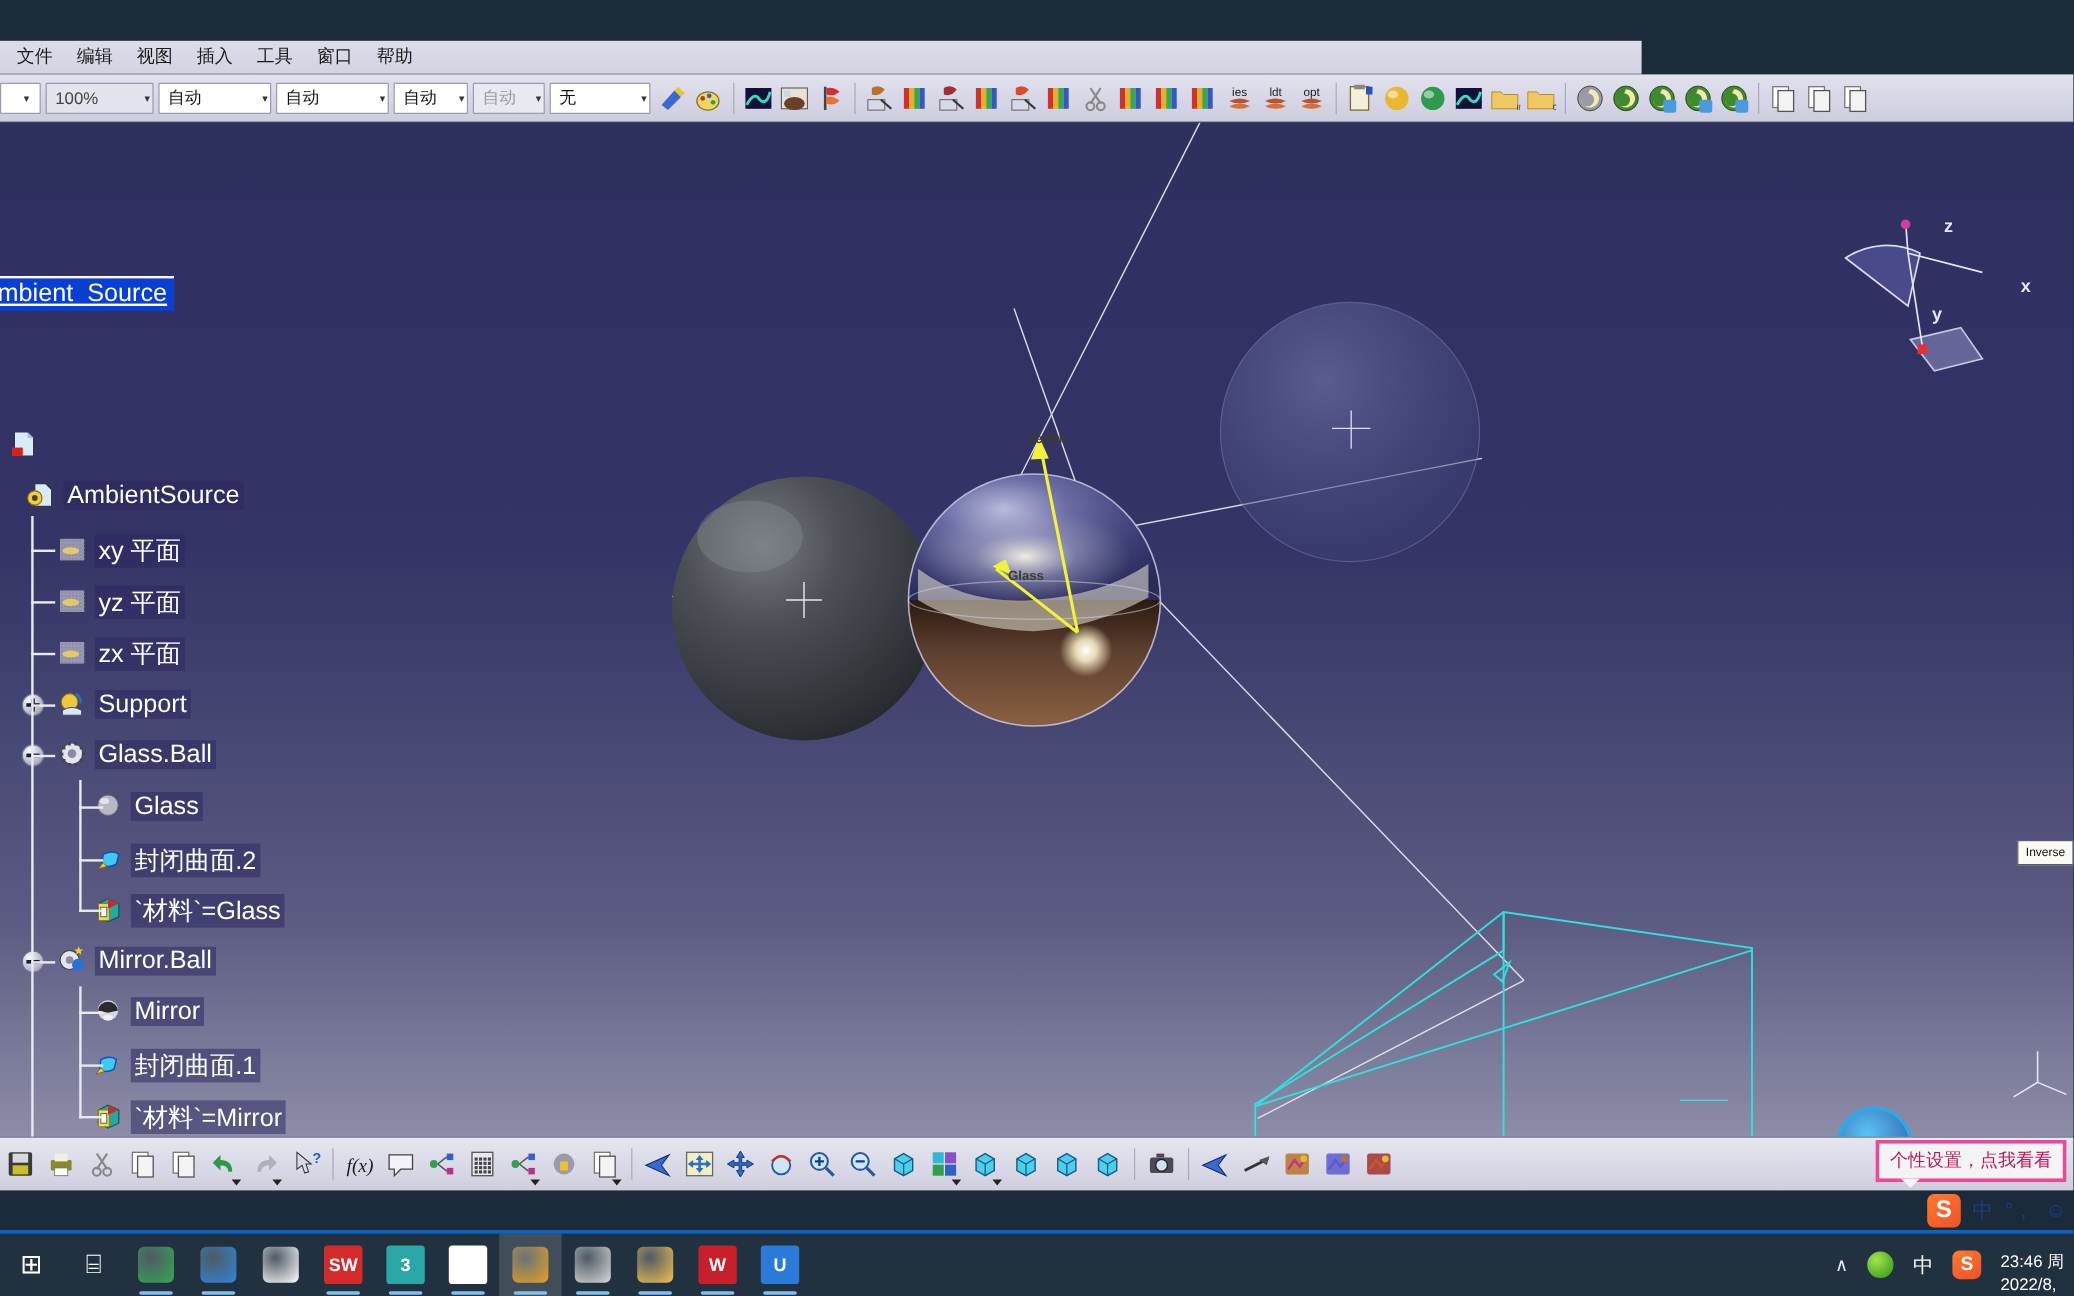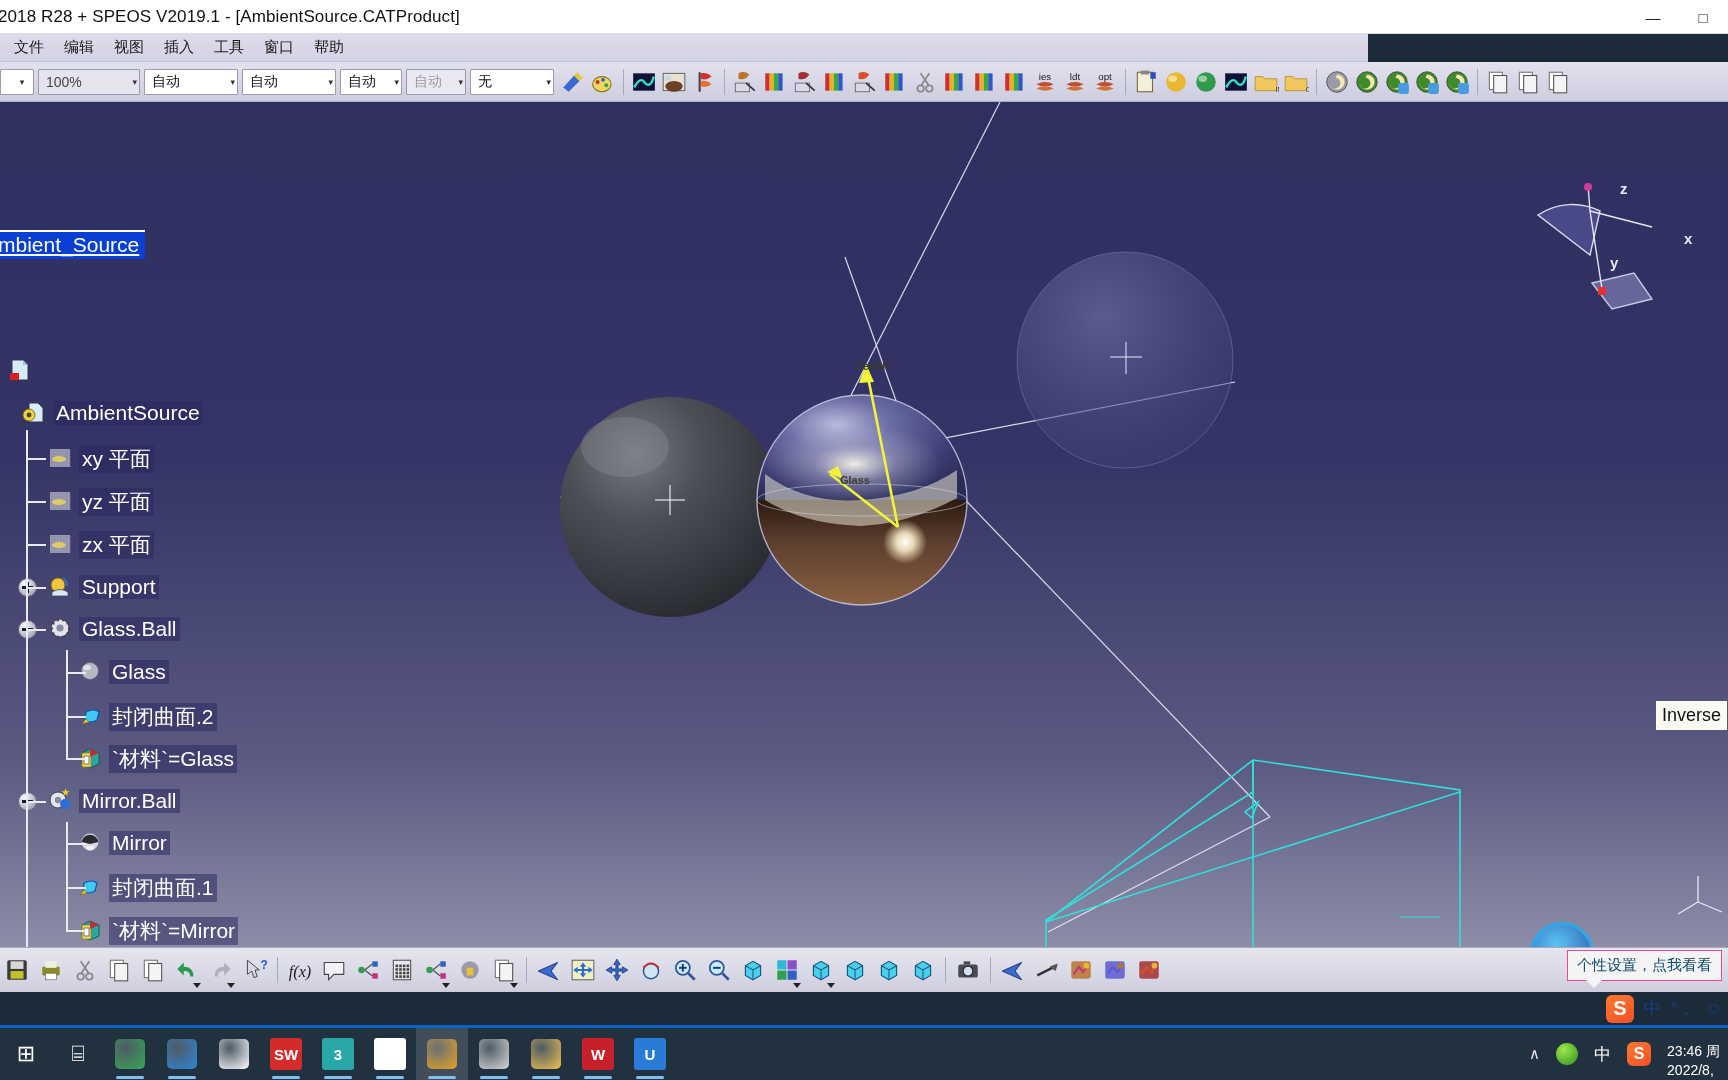--- a/index.html
+++ b/index.html
@@ -89,21 +89,21 @@
     border: 1px solid #6e6e88; display: flex; align-items: center; justify-content: center;
   }
   .pm i { display:block; width: 11px; height: 2.5px; background: #1a1a30; position:absolute; }
   .pm.plus i.v { width: 2.5px; height: 11px; }
 
   
   .scene-lbl { position: absolute; font-size: 11px; color: #3d3d2a; font-weight: 600; z-index: 4; }
 
   .inverse-tag {
     position: absolute; right: 0; top: 598px; background: #fafaf2;
-    border: 1px solid #5a5a6a; font-size: 18px; color: #111;
+    border: 1px solid #5a5a6a; font-size: 10px; color: #111;
     padding: 4px 6px; white-space: nowrap; z-index: 7;
   }
   .timer-bub {
     position: absolute; left: 1530px; top: 820px; width: 64px; height: 64px;
     border-radius: 50%; border: 3px solid #2fa8e8;
     background: radial-gradient(circle at 40% 34%, #5ac4f4 0%, #3b7fc4 60%, #2d5f9e 100%);
     display: flex; align-items: center; justify-content: center;
     font-size: 15px; color: #fff; z-index: 7;
   }
 
@@ -113,22 +113,22 @@
     background: linear-gradient(180deg,#e6e6f0 0%,#d8d8e6 60%,#cdcddd 100%);
     border-top: 1px solid #a8a8be; display: flex; align-items: center; overflow: hidden;
   }
   .bti { width: 34px; height: 40px; flex:0 0 auto; position: relative;
          display:flex; align-items:center; justify-content:center; }
   .bti .drop { position: absolute; right: 3px; bottom: 2px; width:0;height:0;
                border-left:4px solid transparent;border-right:4px solid transparent;
                border-top:5px solid #222; }
   .tip-bubble {
     position: absolute; right: 6px; top: 950px; z-index: 20;
-    background: #f4f4f4; border: 1px solid #ec4899; font-size: 15px;
-    color: #0c4a6e; padding: 5px 9px; white-space: nowrap;
+    background: #f4f4f4; border: 3px solid #ec4899; font-size: 15px;
+    color: #be185d; padding: 5px 9px; white-space: nowrap;
   }
   .tip-bubble:after {
     content:''; position:absolute; left: 18px; bottom: -8px;
     border-left: 8px solid transparent; border-right: 8px solid transparent;
     border-top: 8px solid #f4f4f4;
   }
 
   
   .statusbar {
     position: absolute; top: 992px; left: 0; width: 1728px; height: 33px;
@@ -164,43 +164,36 @@
                      background:#7fc0f0; border-radius:2px; }
   .tray { margin-left: auto; display:flex; align-items:center; gap: 16px; padding-right: 8px; }
   .tray-chev { color:#e8e8ee; font-size: 15px; }
   .clock { color:#fff; font-size: 14px; line-height: 1.35; text-align:left;margin-top:14px; }
 </style>
 </head>
 <body>
 
 <div id="app">
 
-  <div class="titlebar">
-    <span class="titlebar-text">2018 R28 + SPEOS V2019.1 - [AmbientSource.CATProduct]</span>
-    <div class="win-btns">
-      <div class="win-btn">—</div>
-      <div class="win-btn">□</div>
-    </div>
-  </div>
 
   <div class="menubar" id="menubar">
       <div class="menu-item">文件</div>
       <div class="menu-item">编辑</div>
       <div class="menu-item">视图</div>
       <div class="menu-item">插入</div>
       <div class="menu-item">工具</div>
       <div class="menu-item">窗口</div>
       <div class="menu-item">帮助</div>
     </div>
 
   <div class="toolbar" id="toolbar">
     <div class="combo w-chev">
       <span class="carr">▾</span>
     </div>
-  <div class="combo gray" style="width: 102px; text-align: center;">
+  <div class="combo gray" style="width: 90px; text-align: center;">
         <span class="cv">100%</span>
         <span class="carr">▾</span>
       </div>
       <div class="combo" style="width: 94px;">
         <span class="cv">自动</span>
         <span class="carr">▾</span>
       </div>
       <div class="combo" style="width: 94px;">
         <span class="cv">自动</span>
         <span class="carr">▾</span>

